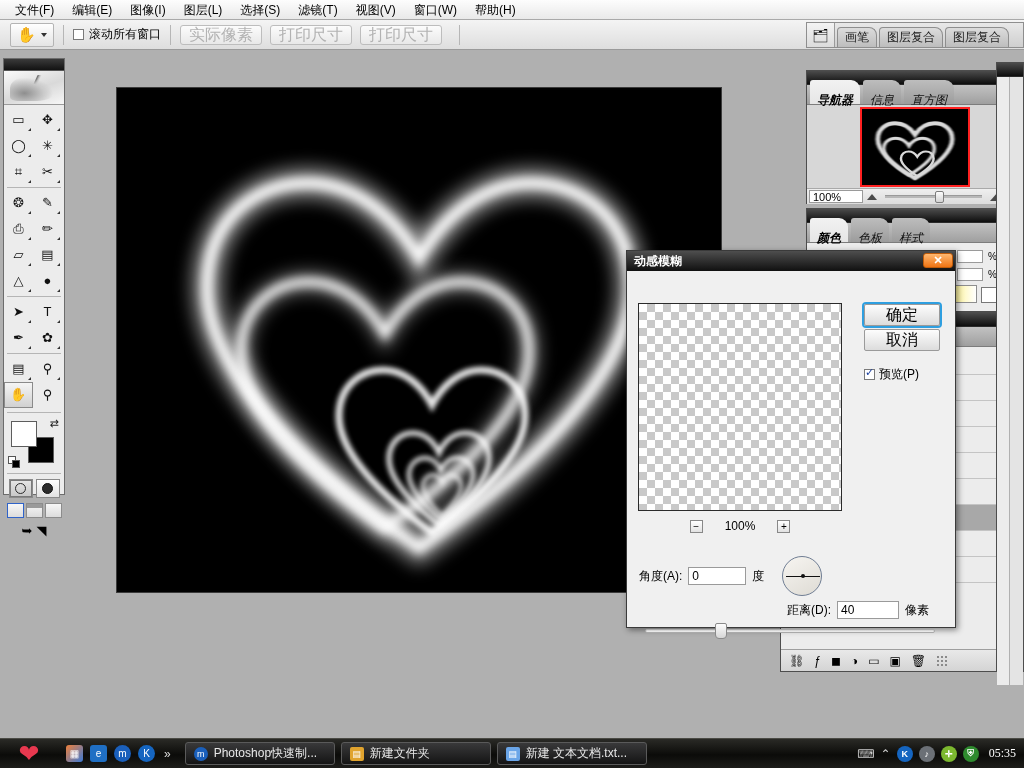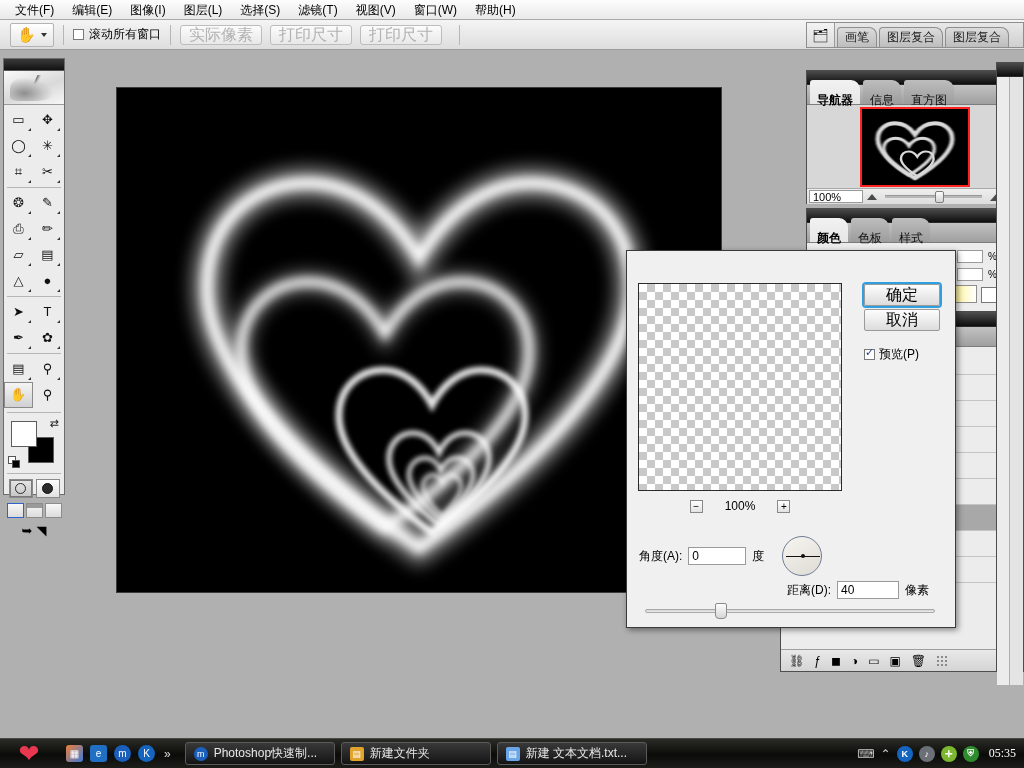--- a/index.html
+++ b/index.html
@@ -131,20 +131,21 @@
     border-bottom:1px solid #2a2a2a;
   }
   .p-tabs {
     height:20px; display:flex; align-items:flex-end; position:relative;
     background:linear-gradient(#c2c2c2,#9f9f9f); border-bottom:1px solid #7c7c7c;
   }
   .p-tab {
     height:17px; padding:12px 7px; margin-left:3px; font-size:12px; line-height:16px;
     background:linear-gradient(#bdbdbd,#9c9c9c); color:#111;
     border-radius:3px 9px 0 0;
+    font-style:italic;
   }
   .p-tab.active { background:linear-gradient(#f2f2f2,#e6e6e6); color:#000; font-weight:bold; }
   .p-menu {
     position:absolute; right:4px; top:3px; width:13px;height:13px;border-radius:50%;
     border:1px solid #555; background:linear-gradient(#f2f2f2,#cfcfcf);
     display:flex; align-items:center; justify-content:center; font-size:7px;
   }
   
   #navPanel { left:806px; top:70px; width:218px; height:134px; }
   .nav-body { background:#d7d7d7; height:83px; display:flex; align-items:center; justify-content:center; }
@@ -527,20 +528,24 @@
   </div>
 
   <div class="panel" id="farPanel">
     <div class="p-title"></div>
     <div style="height:100%;background:#ececec;position:relative;">
       <div class="side-scroll"></div>
     </div>
   </div>
 
   <div class="dialog">
+    <div class="dlg-title">
+      <span>动感模糊</span>
+      <div class="dlg-close">✕</div>
+    </div>
     <div class="dlg-body">
       <div class="preview"></div>
       <div class="zoom-row">
         <span class="zbtn">−</span>
         <span class="zlabel">100%</span>
         <span class="zbtn">+</span>
       </div>
       <div class="dlg-ok">确定</div>
       <div class="dlg-cancel">取消</div>
       <div class="dlg-prev">

